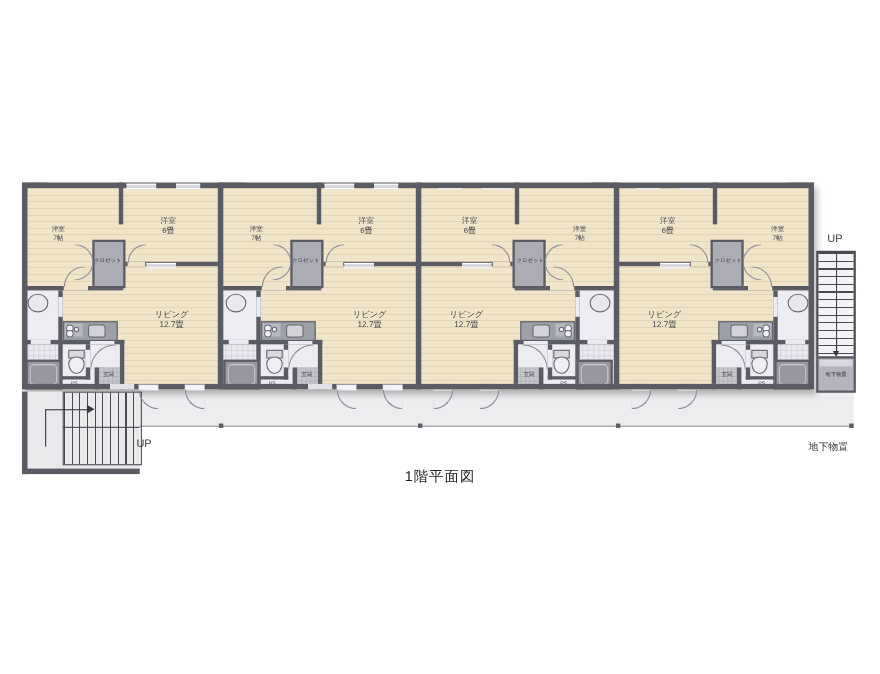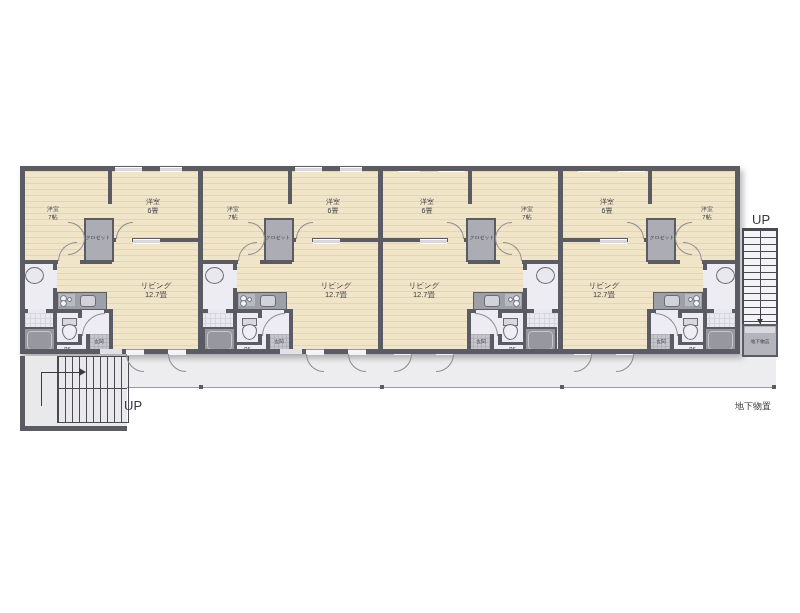--- a/index.html
+++ b/index.html
@@ -71,21 +71,21 @@
      border-top:5px solid #3a3a40;border-left:3.5px solid transparent;border-right:3.5px solid transparent;}
   .storage{left:742px;top:324px;width:32px;height:29px;background:#b4b4bc;border:2px solid #5b5b63;z-index:2;}
   .storage-top{position:absolute;left:1px;top:1px;right:1px;height:6px;background:#d8d8de;}
 
   
   .t-room{font-size:7px;}
   .t-small{font-size:6px;}
   .t-tiny{font-size:6px;transform:scale(.8);transform-origin:center;}
   .unit.mirrored .t-tiny{transform:scale(-.8,.8);}
   .t-living{font-size:7.5px;}
-  .t-up{font-size:13px;color:#3a3a40;z-index:3;}
+  .t-up{font-size:10px;color:#3a3a40;z-index:3;}
   .t-title{font-size:13px;letter-spacing:1px;color:#222;}
   .t-note{font-size:9px;color:#333;}
 </style>
 </head>
 <body>
 
 <div class="canvas">
 
   <div class="abs corridor">
     <div class="post" style="left:179px;"></div>
@@ -454,15 +454,16 @@
 
   <div class="abs stair-left">
     <div class="treads-l"></div>
     <div class="treads-l-mid"></div>
     <div class="path-v"></div>
     <div class="path-h"></div>
     <div class="path-tri"></div>
   </div>
   <div class="abs t-up" style="left:124px;top:398px;">UP</div>
 
+  <div class="abs t-title" style="left:330px;top:424px;width:140px;text-align:center;">1階平面図</div>
   <div class="abs t-note" style="left:735px;top:400px;width:60px;">地下物置</div>
 
 </div>
 
 </body></html>

